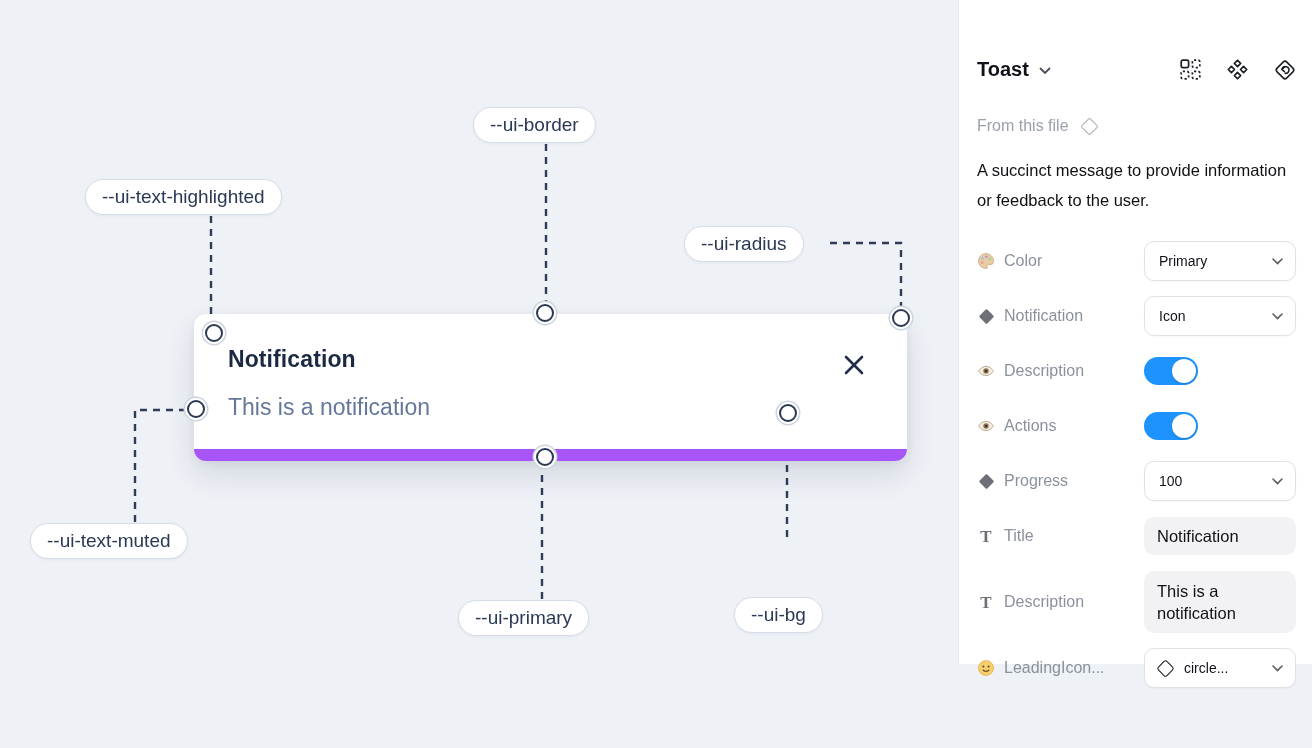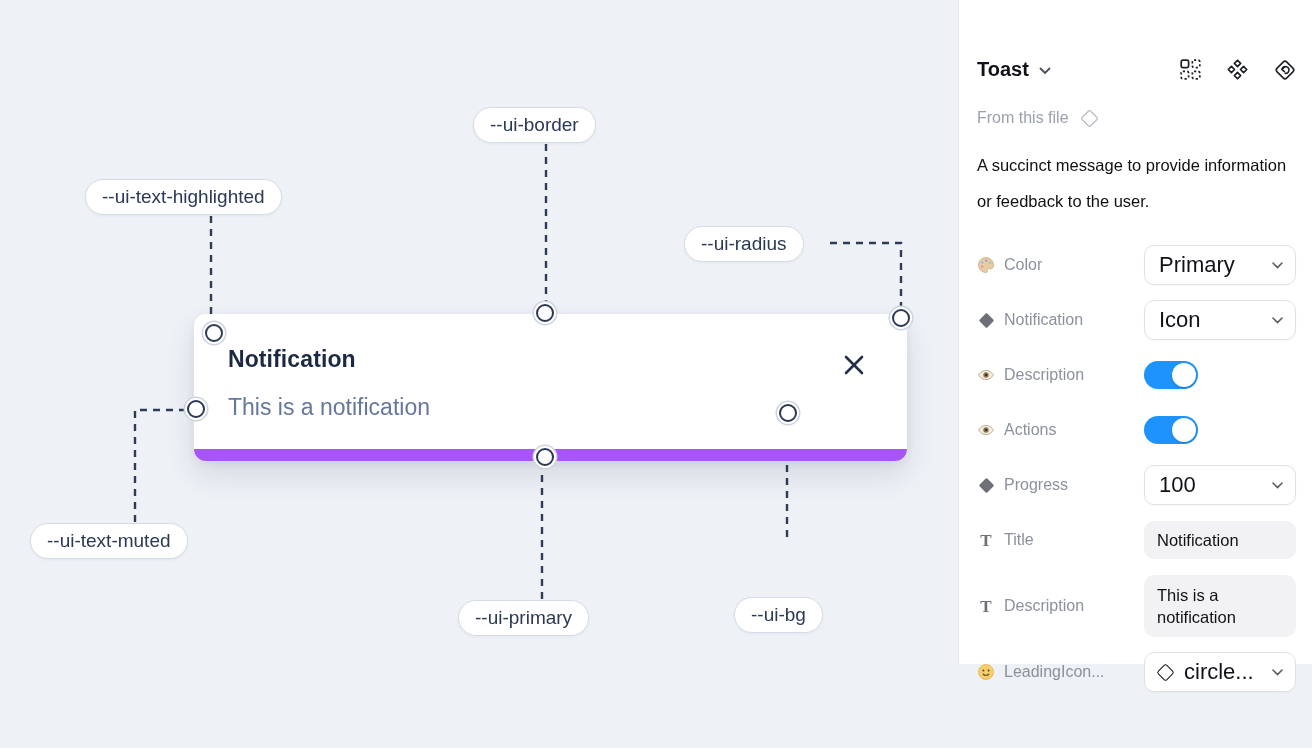--- a/index.html
+++ b/index.html
@@ -58,45 +58,45 @@
   .panel {
     position:absolute; left:958px; top:0; width:354px; height:664px;
     background:#ffffff; border-left:1px solid #e7e9ed; padding:58px 16px 0 18px;
   }
   .panel-header { display:flex; align-items:center; }
   .panel-title { font-size:20px; font-weight:700; color:#101218; }
   .title-chevron { margin-left:10px; margin-top:3px; }
   .header-icons { margin-left:auto; display:flex; align-items:center; gap:26px; }
   .header-icons svg { display:block; cursor:pointer; }
 
-  .source-row { display:flex; align-items:center; margin-top:28px; }
+  .source-row { display:flex; align-items:center; margin-top:36px; }
   .source-label { font-size:16px; color:#9aa1ac; }
   .source-diamond {
     width:13px; height:13px; border:1.6px solid #a6adb8; border-radius:2px;
     transform:rotate(45deg); margin-left:14px;
   }
 
-  .panel-desc { margin-top:20px; font-size:16.5px; line-height:36px; color:#101114; }
+  .panel-desc { margin-top:20px; font-size:16.5px; line-height:30px; color:#101114; }
 
   .props { margin-top:26px; }
   .prop-row { display:flex; align-items:center; min-height:40px; margin-bottom:15px; }
   .prop-label-group { flex:1; display:flex; align-items:flex-end; gap:9px; min-width:0; }
   .prop-label { font-size:16px; color:#8b919c; white-space:nowrap; overflow:hidden; text-overflow:ellipsis; }
   .prop-icon { width:18px; height:18px; flex:0 0 18px; display:flex; align-items:center; justify-content:center; }
   .diamond-glyph { width:11px; height:11px; background:#6d7077; border-radius:1.5px; transform:rotate(45deg); }
   .t-glyph { font-family:"Liberation Serif", serif; font-weight:700; font-size:17px; color:#6d7077; line-height:1; }
 
   .control-col { width:152px; flex:0 0 152px; }
   .select {
     display:flex; align-items:center; width:152px; height:40px;
     border:1px solid #e0e1e5; border-radius:10px; background:#fff;
     padding:0 12px 0 14px; cursor:pointer;
     box-shadow:0 1px 2px rgba(20,20,30,.03);
   }
-  .select-value { font-size:22px; font-weight:500; color:#101218; flex:1;
+  .select-value { font-size:14px; font-weight:500; color:#101218; flex:1;
     white-space:nowrap; overflow:hidden; text-overflow:ellipsis; }
   .select .sel-diamond {
     width:13px; height:13px; border:1.7px solid #16181d; border-radius:2.5px;
     transform:rotate(45deg); margin-right:12px; flex:0 0 13px;
   }
   .toggle {
     width:54px; height:28px; border-radius:14px; background:#1e93fd;
     position:relative; cursor:pointer;
   }
   .toggle-knob {

